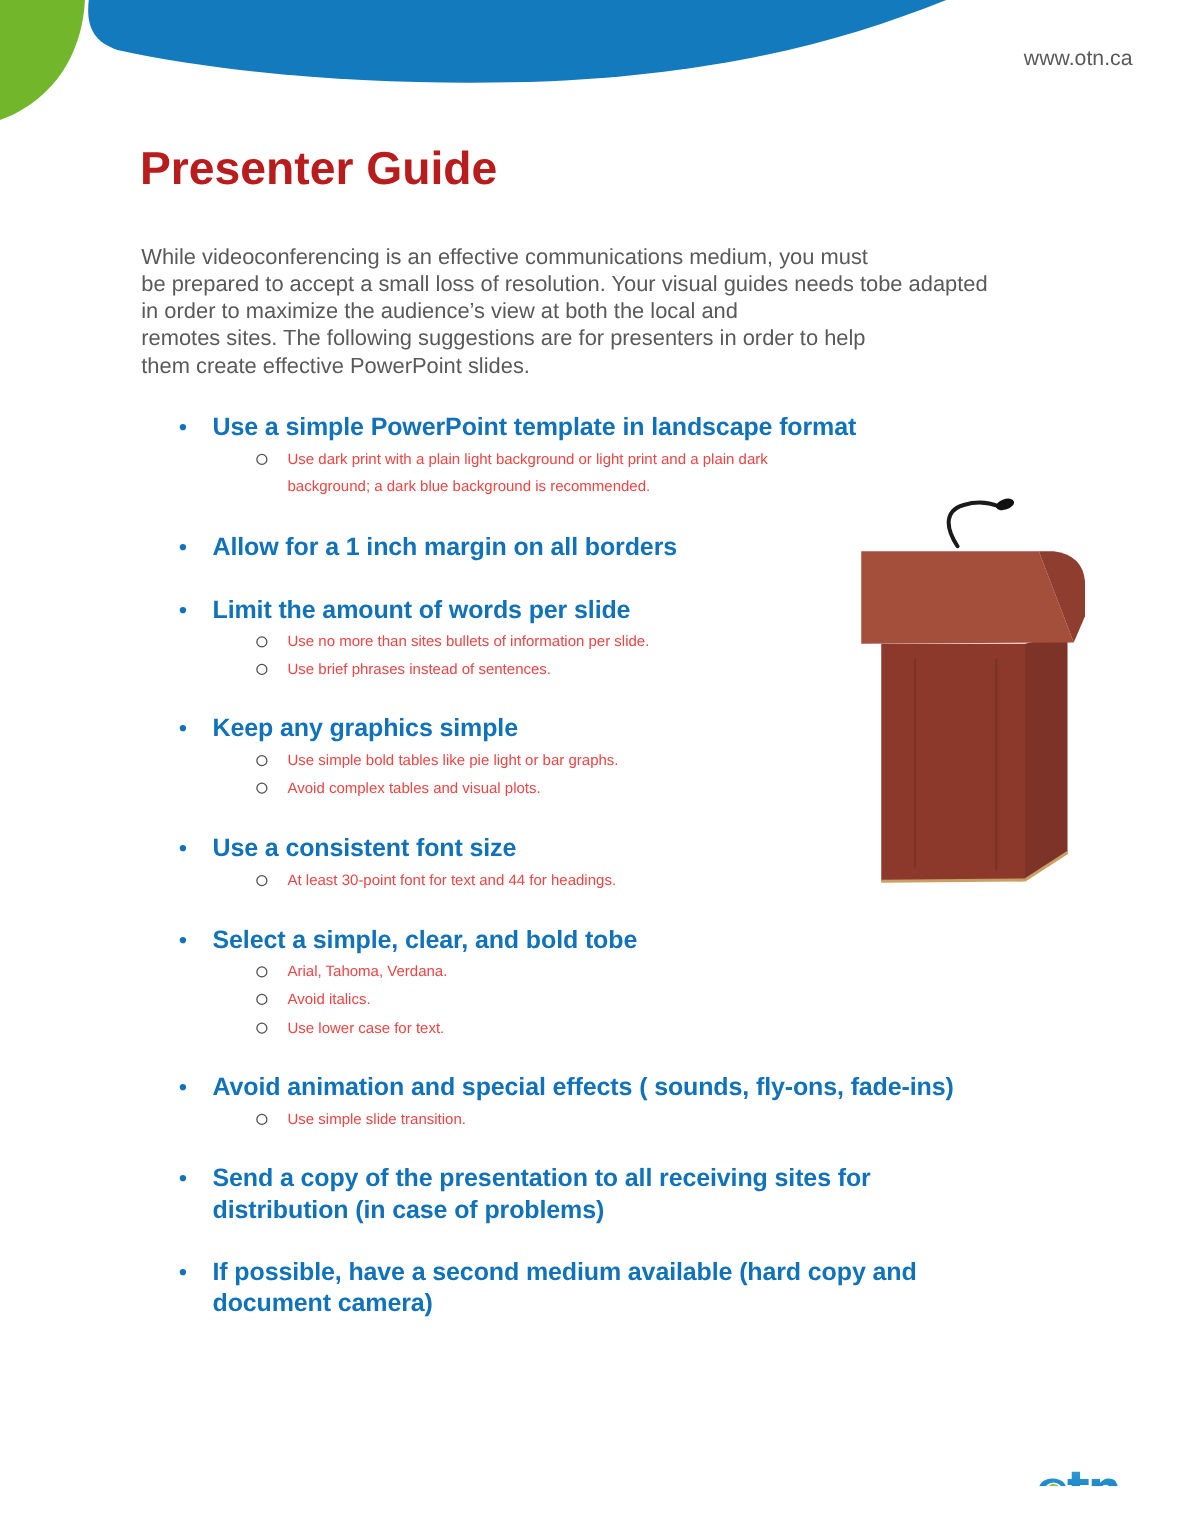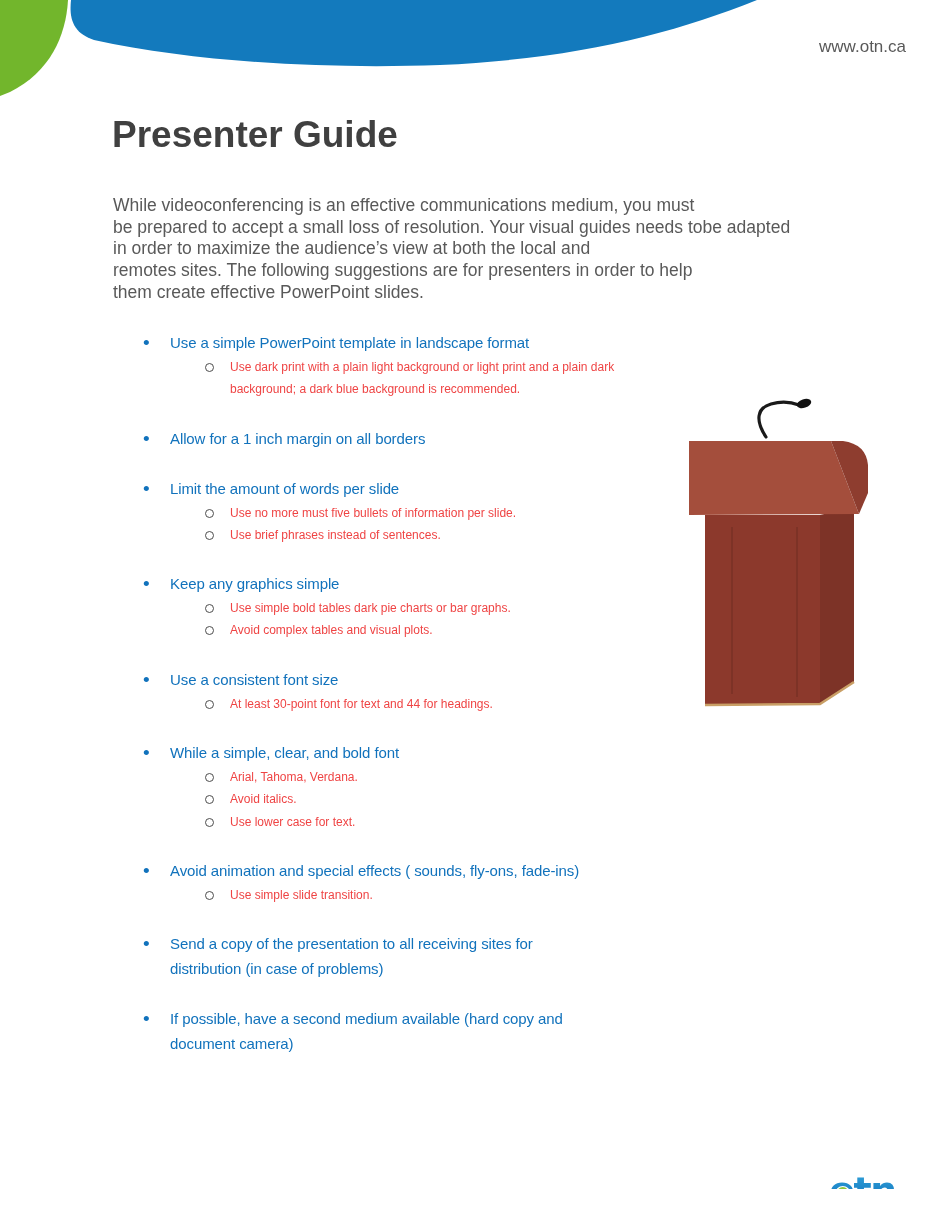--- a/index.html
+++ b/index.html
@@ -7,37 +7,37 @@
     position:relative; width:950px; height:1189px; background:#ffffff;
     overflow:hidden; font-family:"Liberation Sans", sans-serif;
   }
   .header-svg { position:absolute; top:0; left:0; display:block; }
   .site-url {
     position:absolute; top:37px; right:44px;
     font-size:17px; color:#595959;
   }
   .page-title {
     position:absolute; left:112px; top:110px;
-    font-size:37px; line-height:50px; font-weight:bold; color:#404040;
+    font-size:37px; line-height:50px; font-weight:bold; color:#b91c1c;
     margin:0;
     text-align:center;
   }
   .intro {
     position:absolute; left:113px; top:195px; width:790px;
     font-size:17.5px; line-height:21.7px; color:#595959;
     white-space:pre-line; margin:0;
   }
   .bullets { position:absolute; left:143px; top:330px; width:730px; }
   .group { margin-bottom:25px; }
   .h-row { display:flex; }
   .bullet-dot {
     flex:0 0 27px; color:#1172BC; font-size:19px; line-height:25px;
   }
   .h-text {
-    font-weight:normal; color:#1172BC; font-size:15px; line-height:25px;
+    font-weight:bold; color:#1172BC; font-size:20px; line-height:25px;
     white-space:pre-line; letter-spacing:-0.1px;
   }
   .subs { margin-left:62px; margin-top:1px; }
   .s-row { display:flex; }
   .s-marker { flex:0 0 25px; padding-top:7px; }
   .s-marker .circle {
     display:block; width:7px; height:7px;
     border:1.5px solid #4d4d4d; border-radius:50%;
   }
   .s-text {
@@ -96,41 +96,41 @@
       <div class="group">
         <div class="h-row">
           <span class="bullet-dot">•</span>
           <div class="h-text">Limit the amount of words per slide</div>
         </div>
         <div class="subs">
           <div class="s-row">
             <span class="s-marker">
               <span class="circle"></span>
             </span>
-            <div class="s-text">Use no more must five bullets of information per slide.</div>
+            <div class="s-text">Use no more than sites bullets of information per slide.</div>
           </div>
           <div class="s-row">
             <span class="s-marker">
               <span class="circle"></span>
             </span>
             <div class="s-text">Use brief phrases instead of sentences.</div>
           </div>
         </div>
       </div>
       <div class="group">
         <div class="h-row">
           <span class="bullet-dot">•</span>
           <div class="h-text">Keep any graphics simple</div>
         </div>
         <div class="subs">
           <div class="s-row">
             <span class="s-marker">
               <span class="circle"></span>
             </span>
-            <div class="s-text">Use simple bold tables dark pie charts or bar graphs.</div>
+            <div class="s-text">Use simple bold tables like pie light or bar graphs.</div>
           </div>
           <div class="s-row">
             <span class="s-marker">
               <span class="circle"></span>
             </span>
             <div class="s-text">Avoid complex tables and visual plots.</div>
           </div>
         </div>
       </div>
       <div class="group">
@@ -143,21 +143,21 @@
             <span class="s-marker">
               <span class="circle"></span>
             </span>
             <div class="s-text">At least 30-point font for text and 44 for headings.</div>
           </div>
         </div>
       </div>
       <div class="group">
         <div class="h-row">
           <span class="bullet-dot">•</span>
-          <div class="h-text">While a simple, clear, and bold font</div>
+          <div class="h-text">Select a simple, clear, and bold tobe</div>
         </div>
         <div class="subs">
           <div class="s-row">
             <span class="s-marker">
               <span class="circle"></span>
             </span>
             <div class="s-text">Arial, Tahoma, Verdana.</div>
           </div>
           <div class="s-row">
             <span class="s-marker">

